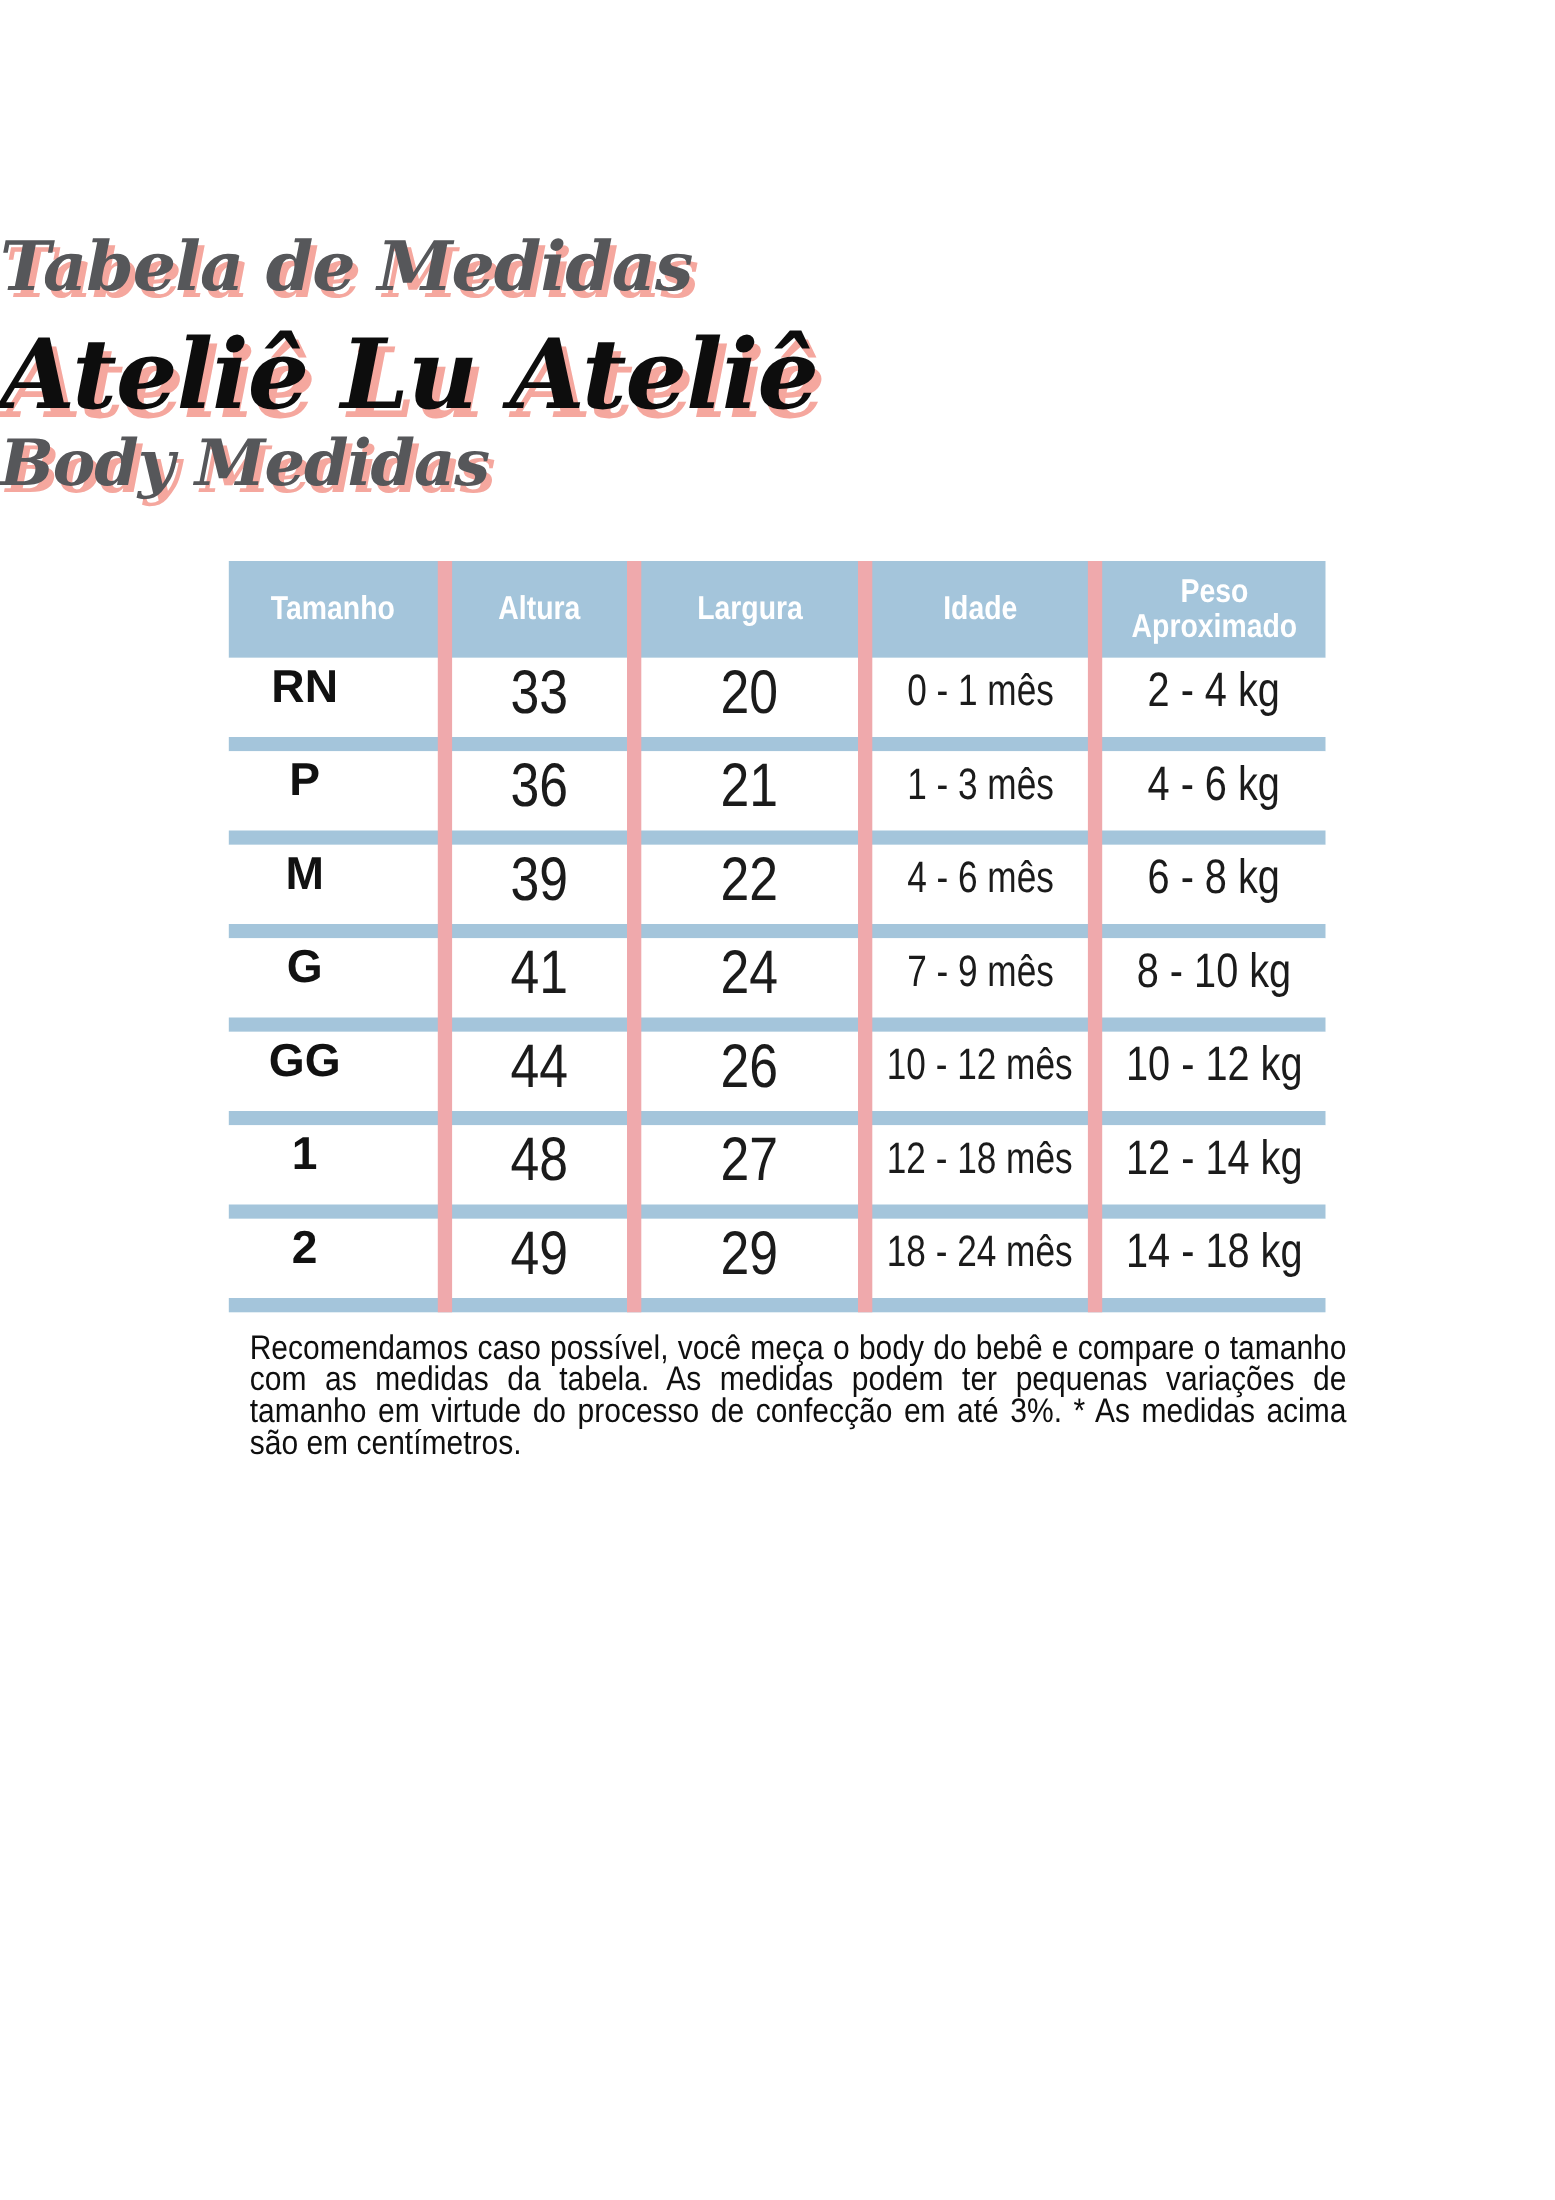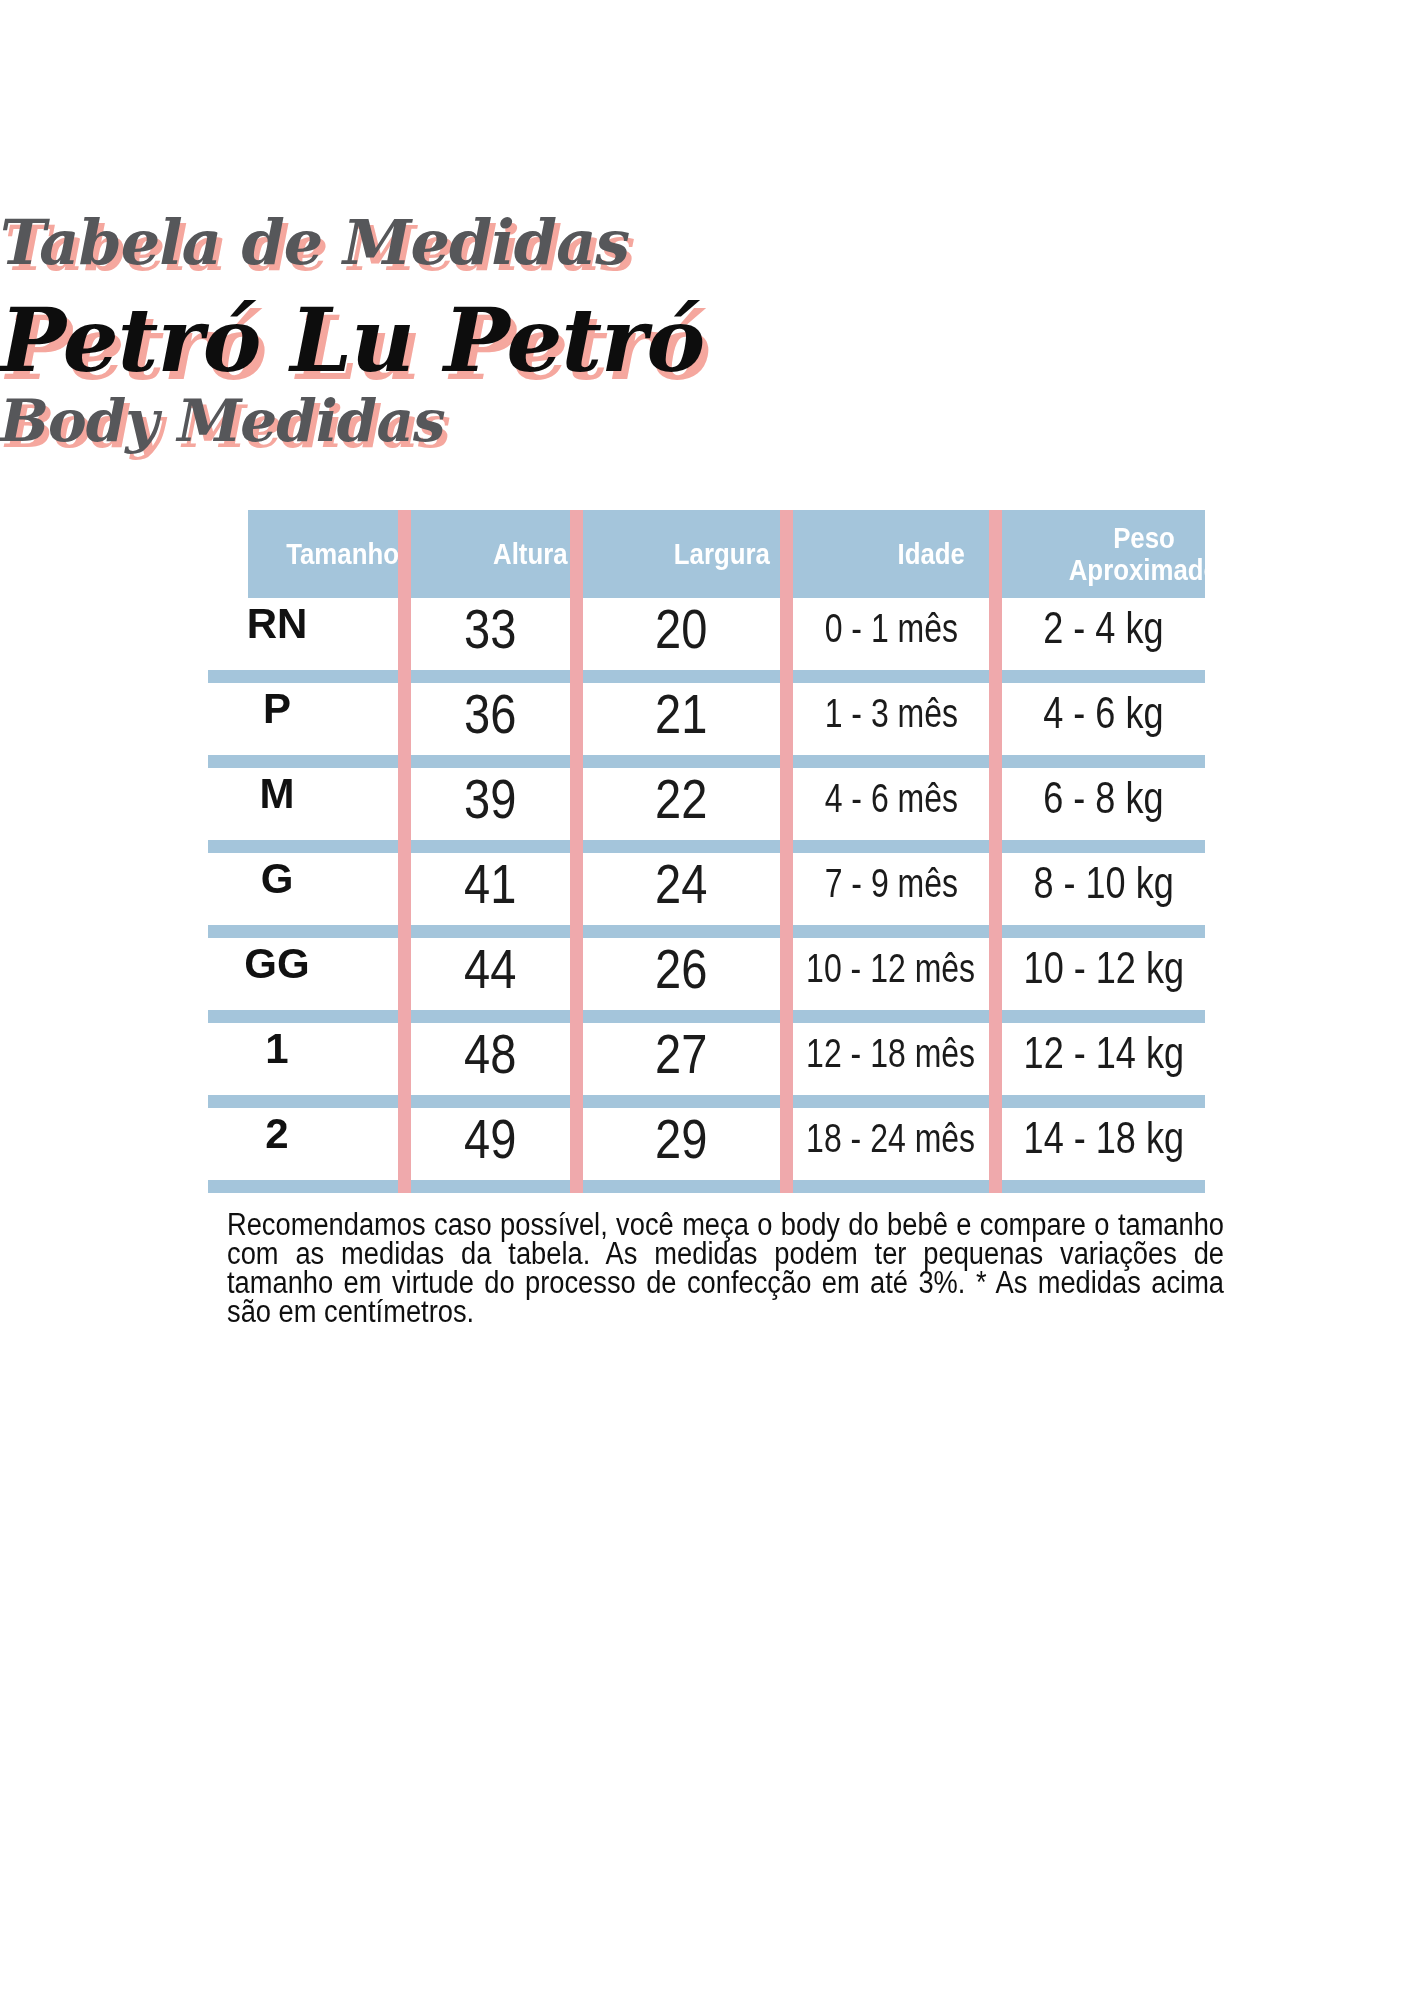--- a/index.html
+++ b/index.html
@@ -33,21 +33,21 @@
 
   
   .size-table{
     position:absolute;left:208px;top:510px;width:997px;height:683px;
     background:#fff;
   }
   .grid-row{
     display:grid;
     grid-template-columns:190px 13px 159px 13px 197px 13px 196px 13px 203px;
   }
-  .thead{height:88px;background:var(--blue);margin-left:40px;}
+  .thead{height:88px;background:var(--blue);}
   .thead .hcell{display:flex;align-items:center;justify-content:center;height:88px;}
   .hdr{
     color:#ffffff;font-weight:bold;font-size:30px;line-height:1.06;
     text-align:center;display:inline-block;transform:scaleX(0.86);
   }
   .row{height:72px;background:#fff;}
   .cell{display:flex;align-items:center;justify-content:center;height:60px;overflow:visible;}
   .fit{display:inline-block;white-space:nowrap;color:#1b1b1b;}
   .cell.size .fit{
     font-weight:bold;font-size:42px;color:#111;
@@ -72,21 +72,21 @@
     font-size:31px;line-height:29px;color:#0f0f0f;
     text-align:justify;
   }
 </style>
 </head>
 <body>
 
 <div class="page">
 
   <h1 class="title t1">Tabela de Medidas</h1>
-  <h2 class="title t2">Petró Lu Petró</h2>
+  <h2 class="title t2">Ateliê Lu Ateliê</h2>
   <h3 class="title t3">Body Medidas</h3>
 
   <div class="size-table">
 
     <div class="thead grid-row">
       <div class="hcell">
         <span class="hdr">Tamanho</span>
       </div>
       <div class="gap"></div>
       <div class="hcell">

